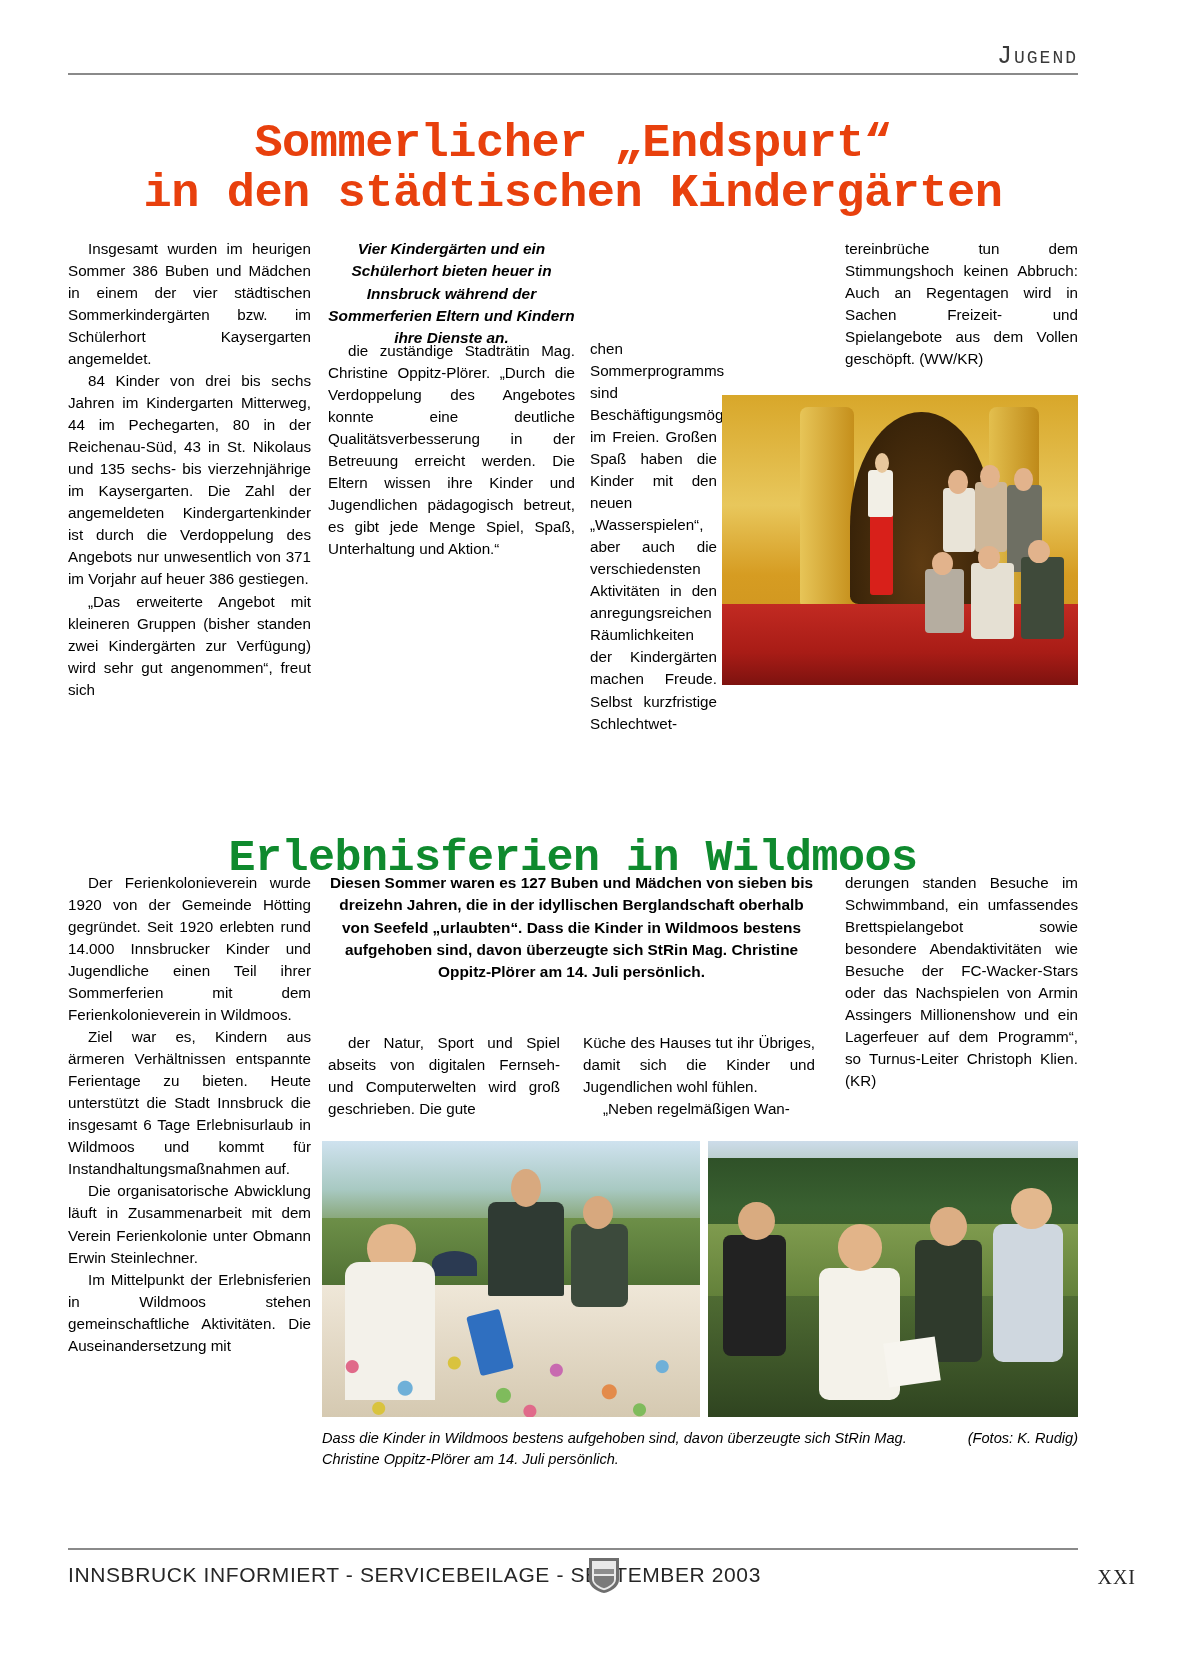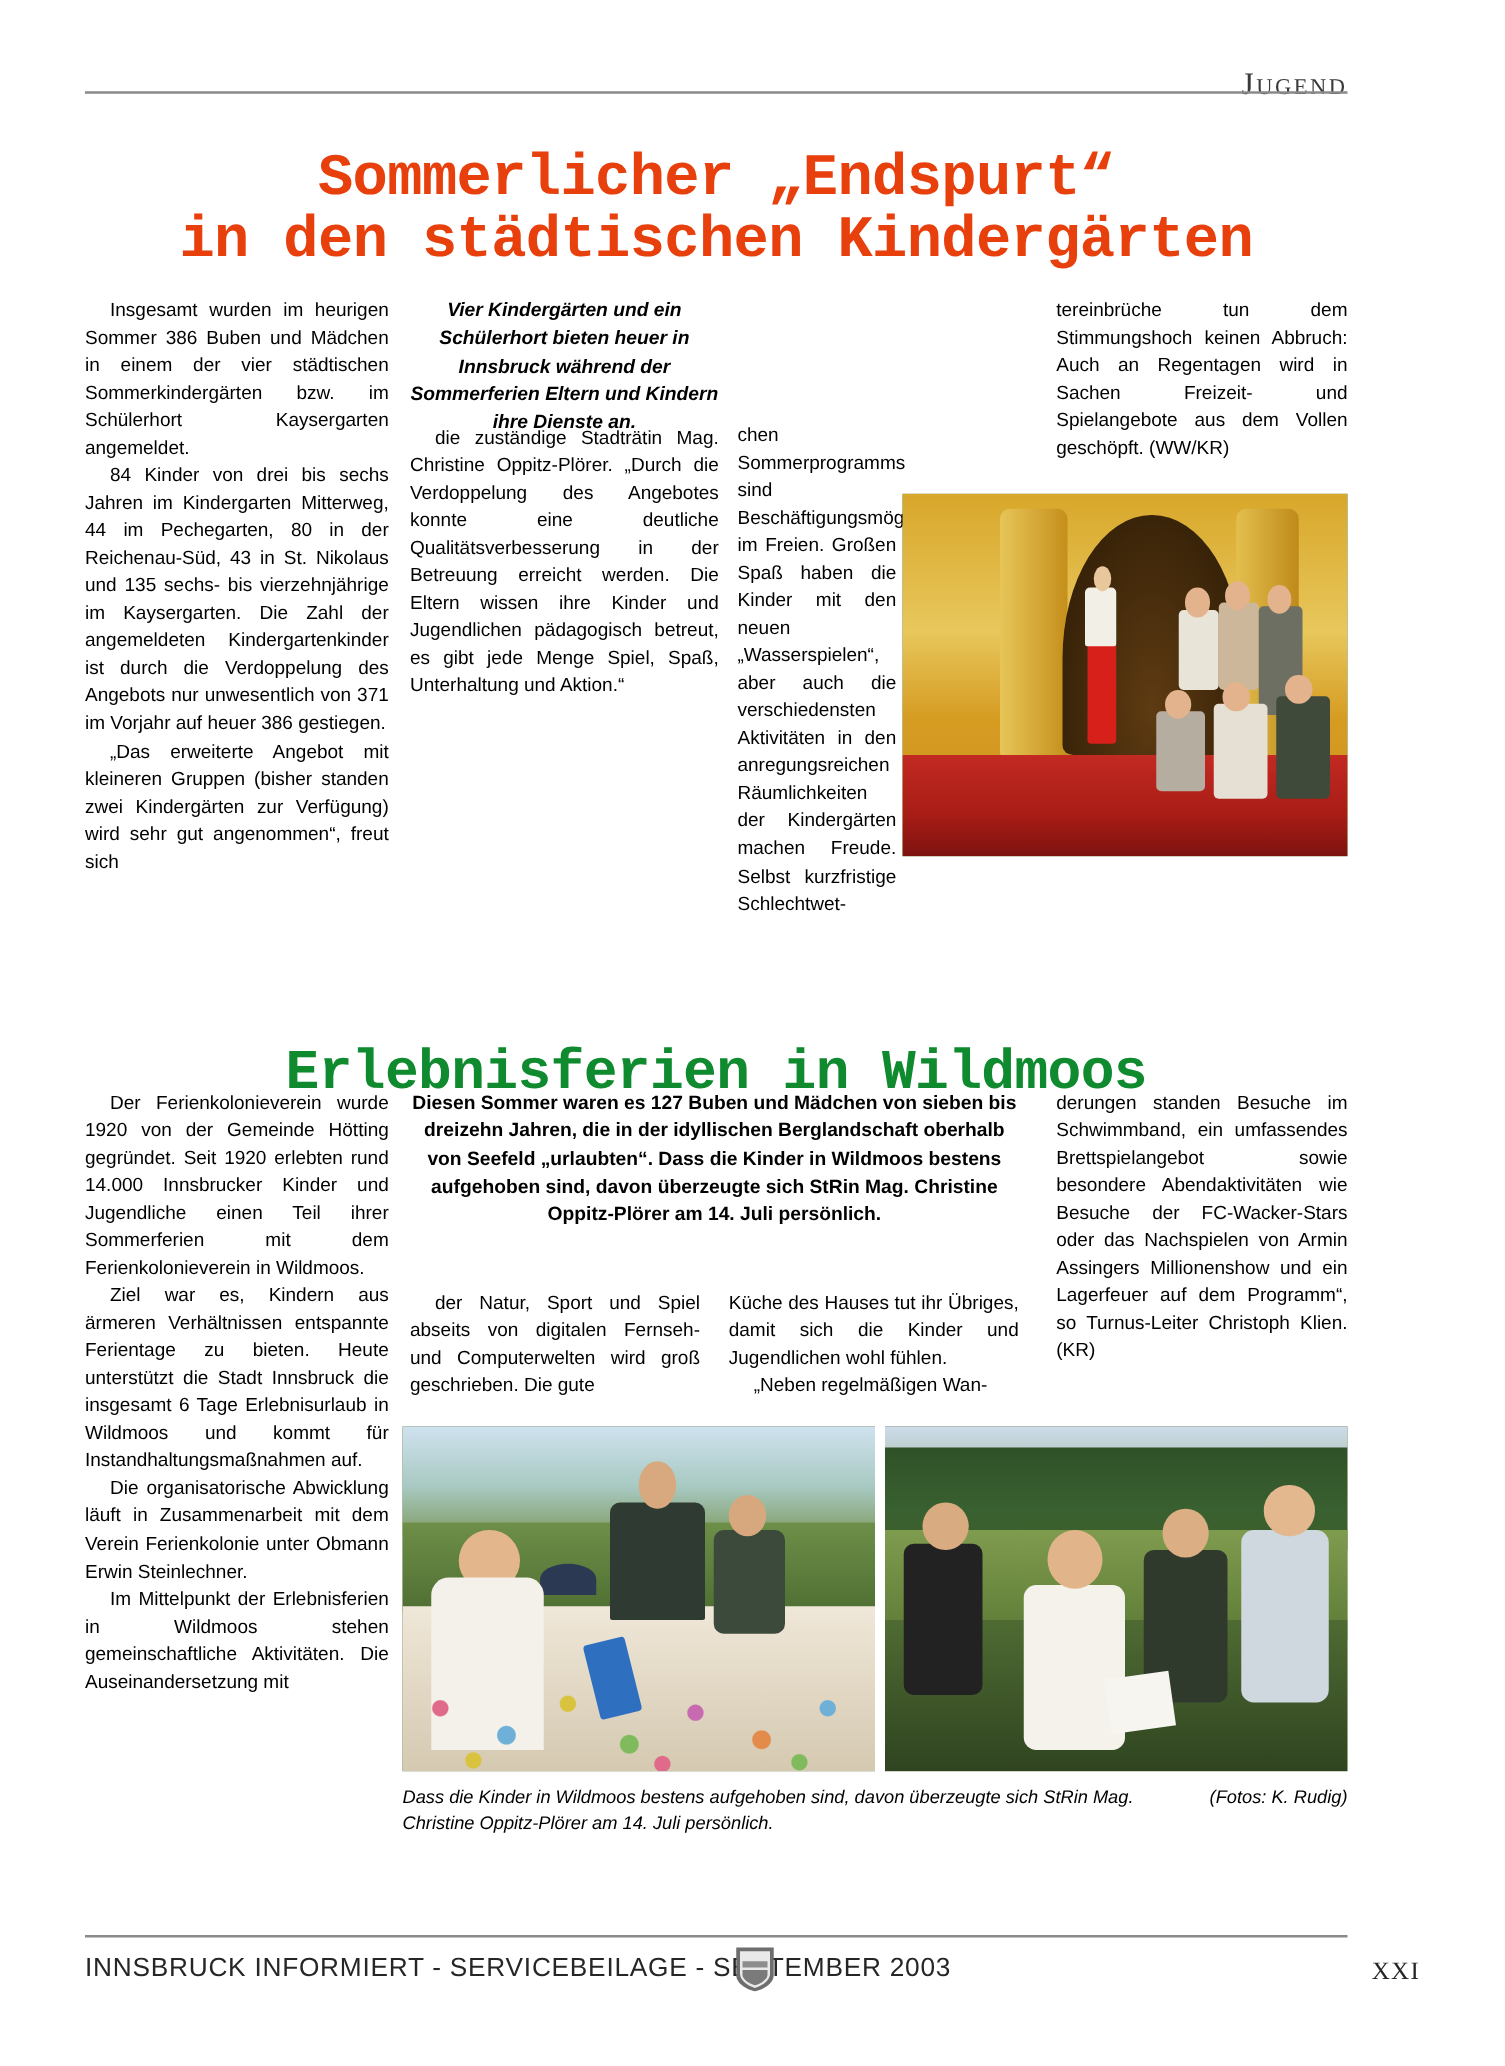--- a/index.html
+++ b/index.html
@@ -28,22 +28,22 @@
   .page-header {
     position: absolute;
     left: 68px;
     top: 38px;
     width: 1010px;
     height: 42px;
   }
   .section-label {
     position: absolute;
     right: 0;
-    top: 16px;
-    font-family: Liberation Serif, serif;
+    top: 4px;
+    font-family: Liberation Mono, monospace;
     font-size: 25px;
     letter-spacing: 2px;
     color: #3a3a3a;
     font-variant: small-caps;
   }
   .header-rule {
     position: absolute;
     left: 0;
     top: 35px;
     width: 1010px;

